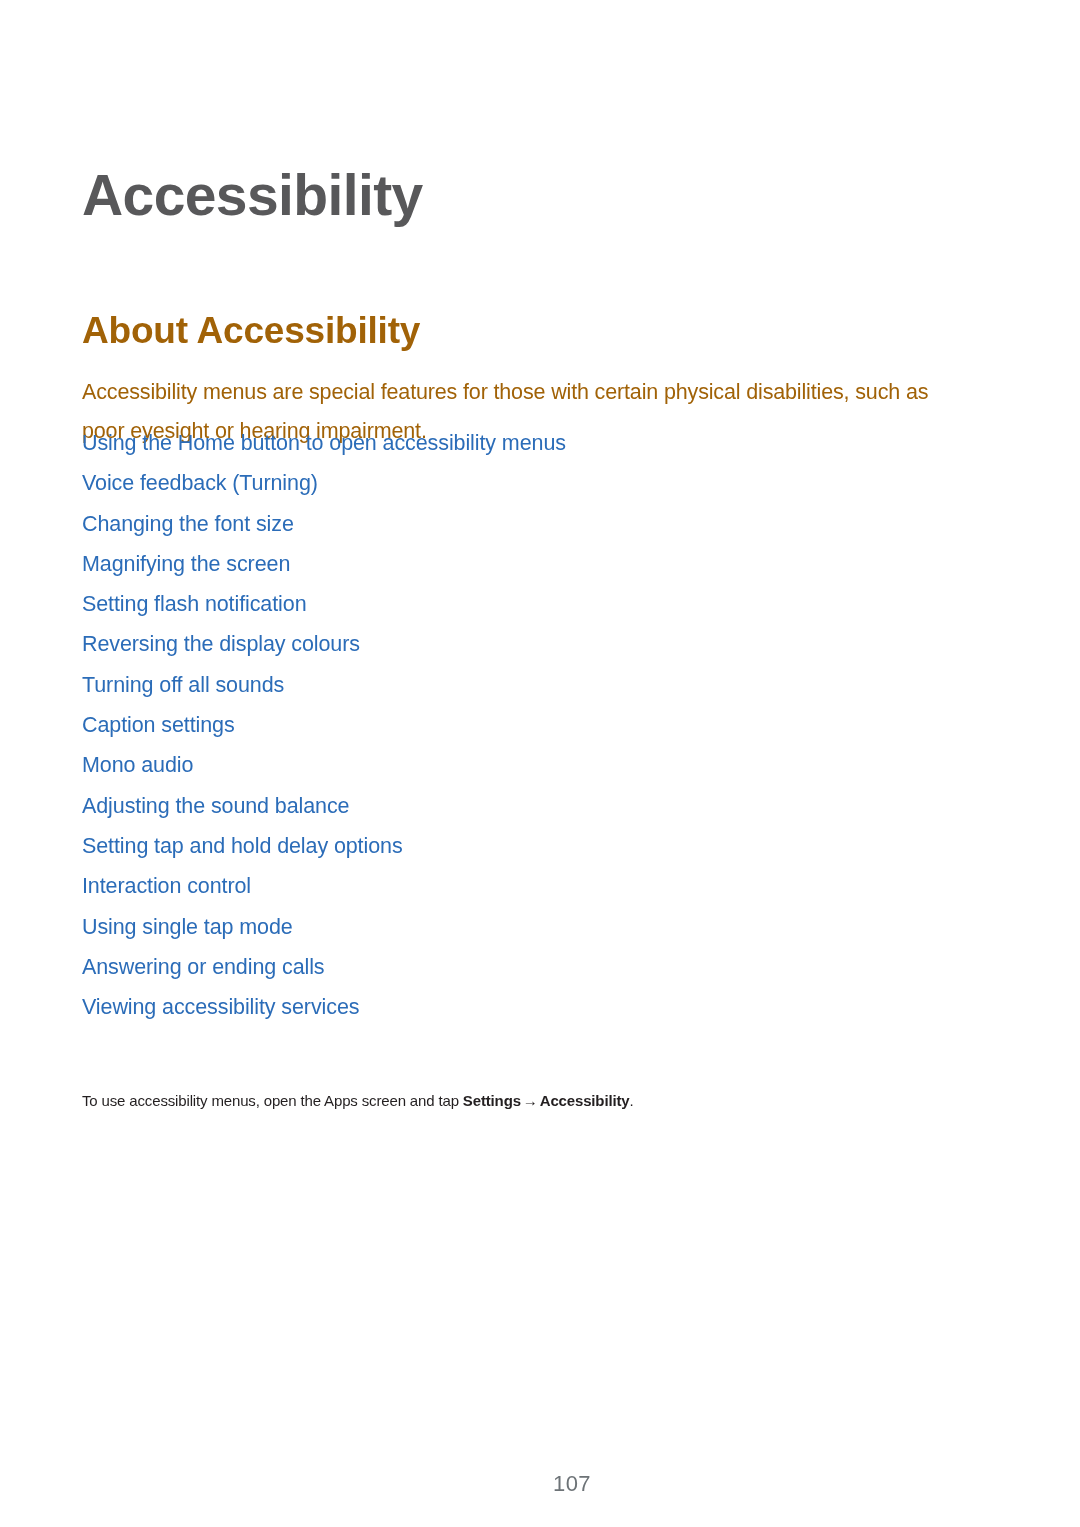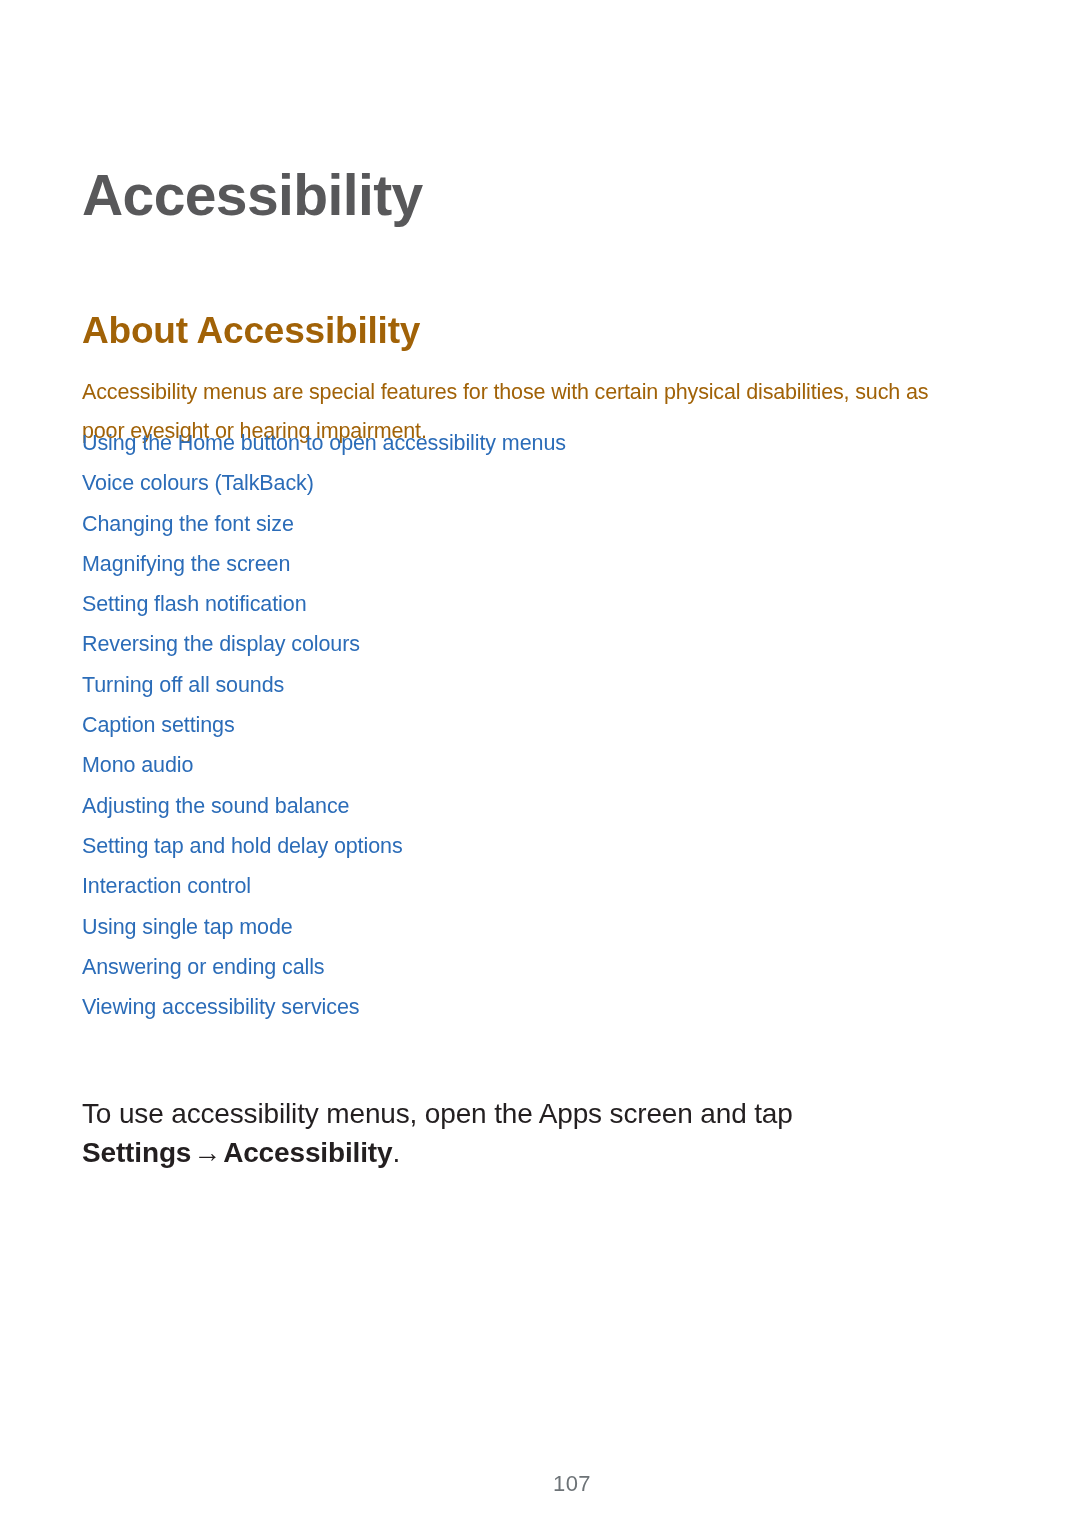--- a/index.html
+++ b/index.html
@@ -80,21 +80,21 @@
     white-space: nowrap;
     cursor: pointer;
   }
 
   
   .closing-paragraph {
     position: absolute;
     left: 82px;
     top: 1066px;
     width: 900px;
-    font-size: 28px;
+    font-size: 15px;
     color: #231f20;
     line-height: 39px;
     letter-spacing: -0.15px;
   }
   .closing-paragraph b {
     font-weight: bold;
   }
   .arrow-glyph {
     font-weight: bold;
     padding: 0 2px;
@@ -119,21 +119,21 @@
 <div class="page">
 
   <h1 class="chapter-title">Accessibility</h1>
 
   <h2 class="section-heading">About Accessibility</h2>
 
   <p class="intro-paragraph">Accessibility menus are special features for those with certain physical disabilities, such as poor eyesight or hearing impairment.</p>
 
   <ul class="toc-list">
     <li class="toc-item">Using the Home button to open accessibility menus</li>
-    <li class="toc-item">Voice colours (TalkBack)</li>
+    <li class="toc-item">Voice feedback (Turning)</li>
     <li class="toc-item">Changing the font size</li>
     <li class="toc-item">Magnifying the screen</li>
     <li class="toc-item">Setting flash notification</li>
     <li class="toc-item">Reversing the display colours</li>
     <li class="toc-item">Turning off all sounds</li>
     <li class="toc-item">Caption settings</li>
     <li class="toc-item">Mono audio</li>
     <li class="toc-item">Adjusting the sound balance</li>
     <li class="toc-item">Setting tap and hold delay options</li>
     <li class="toc-item">Interaction control</li>

